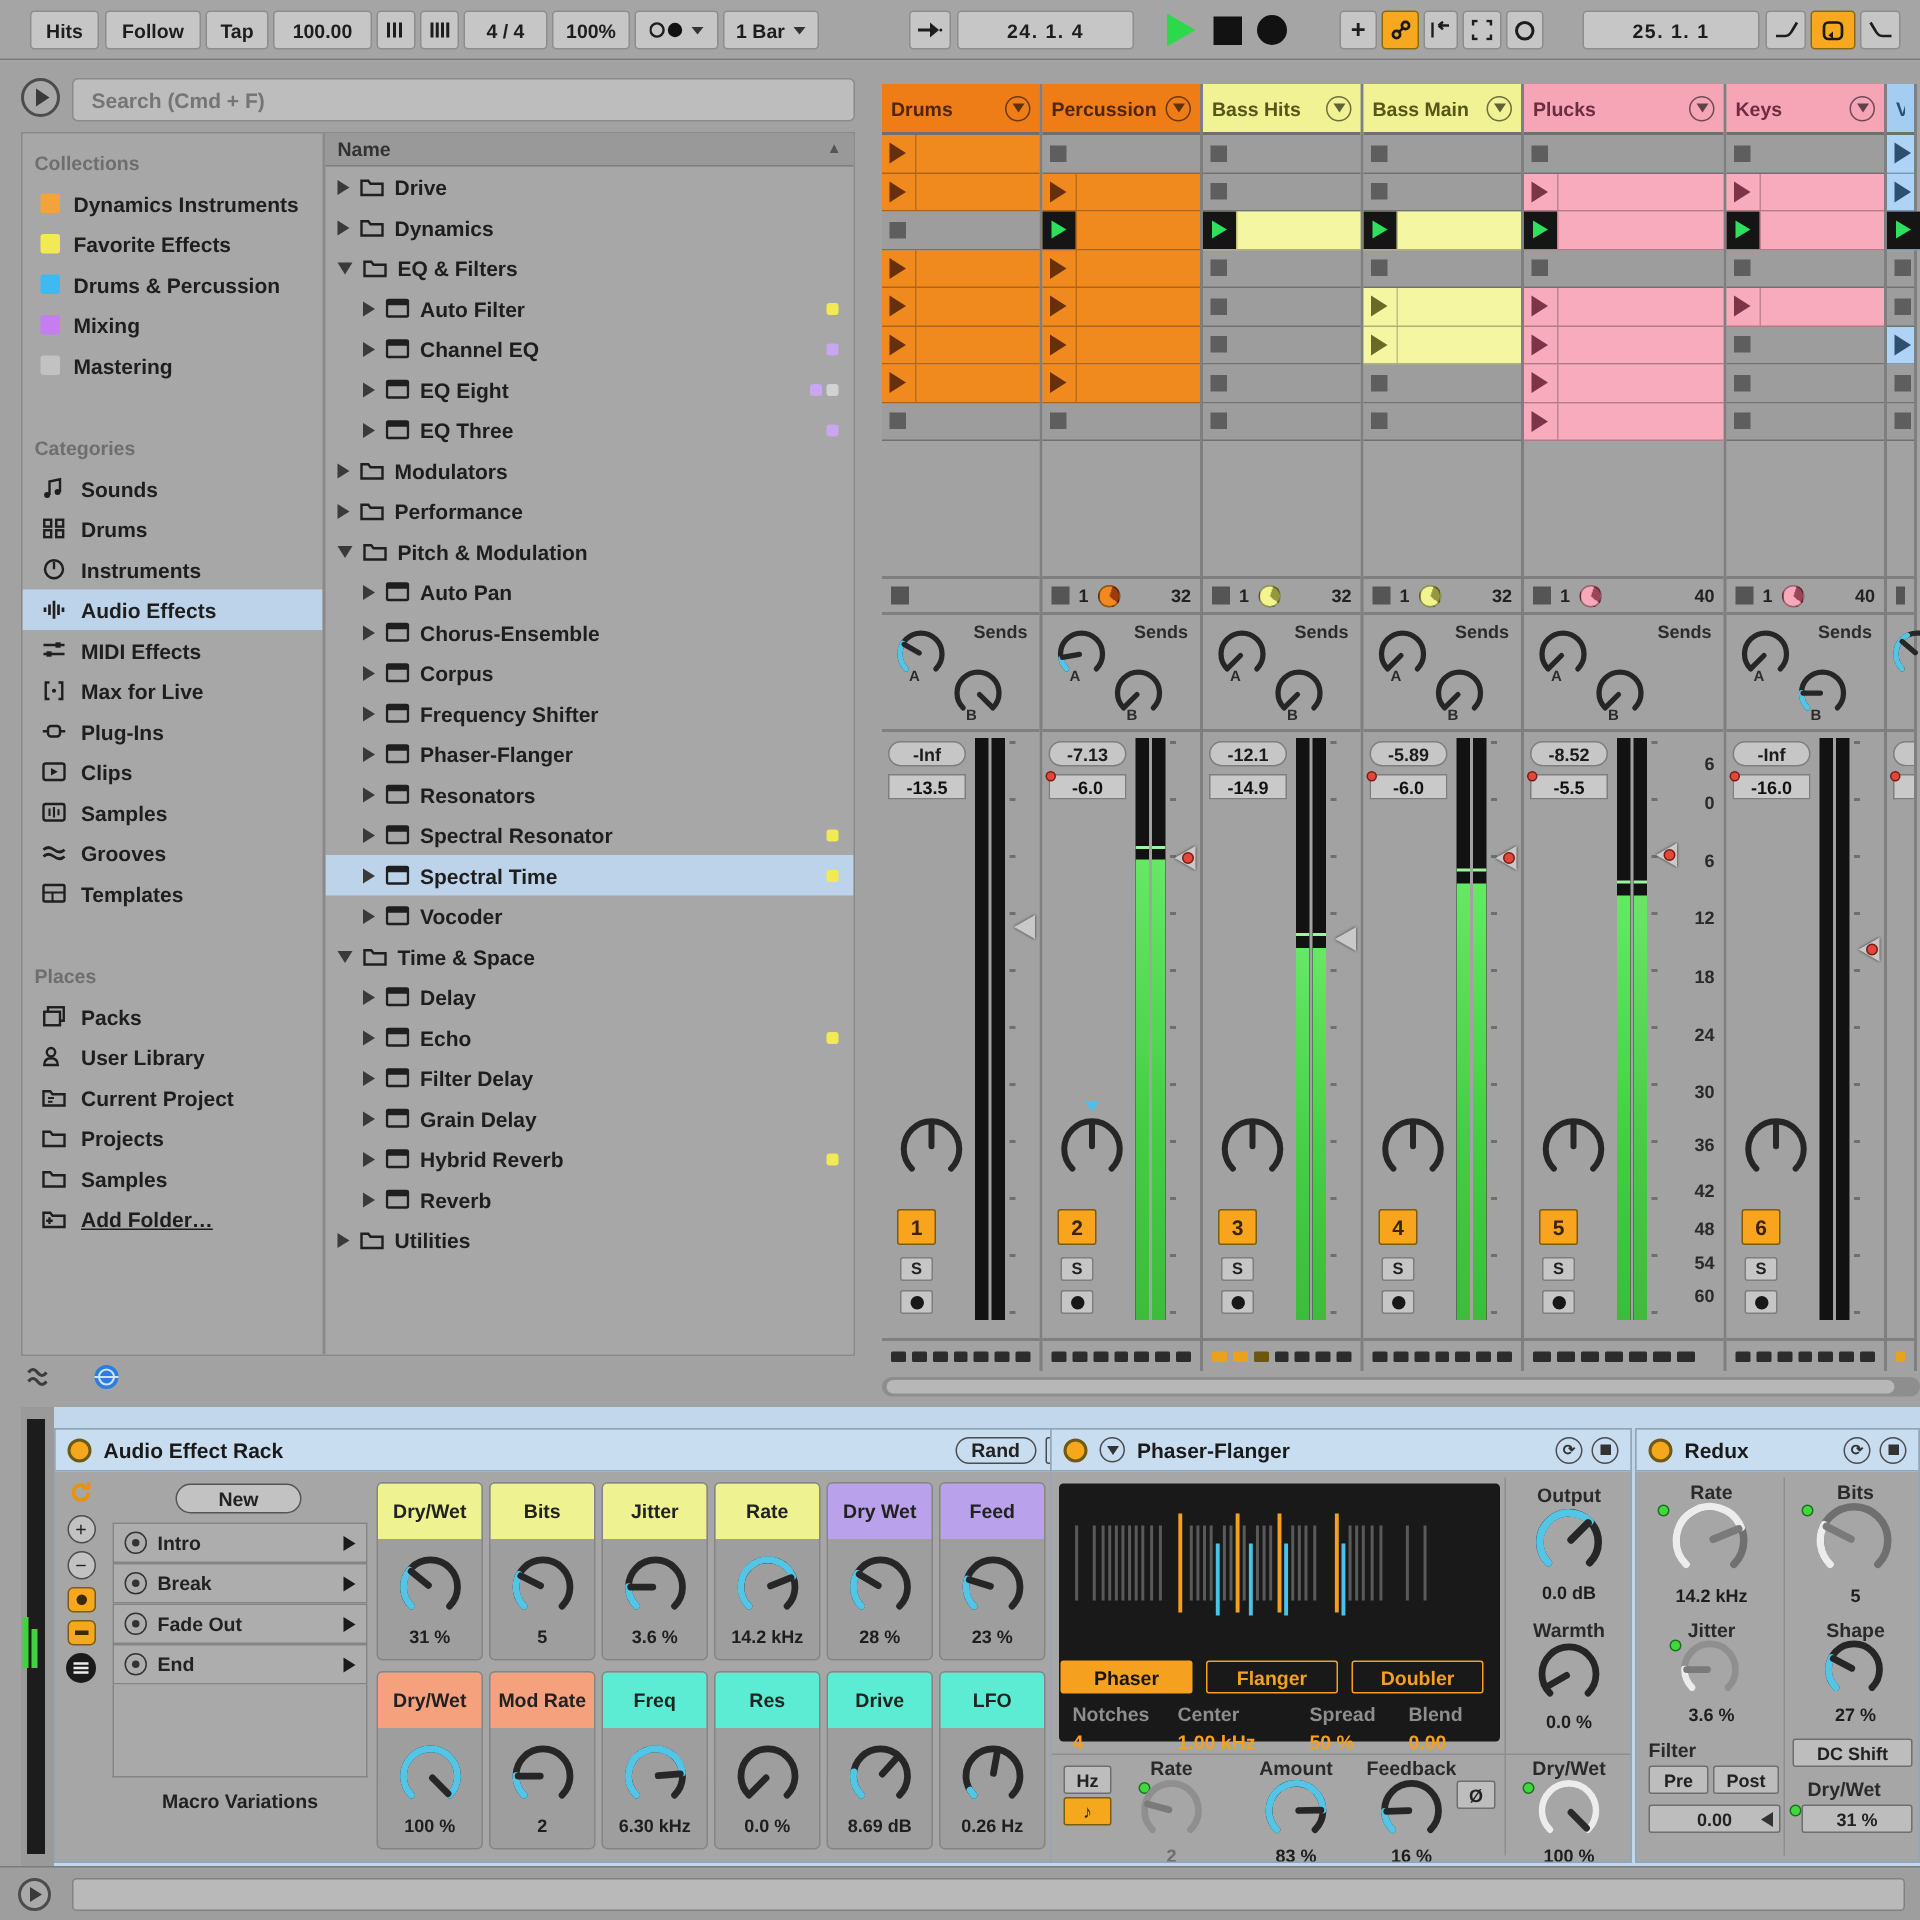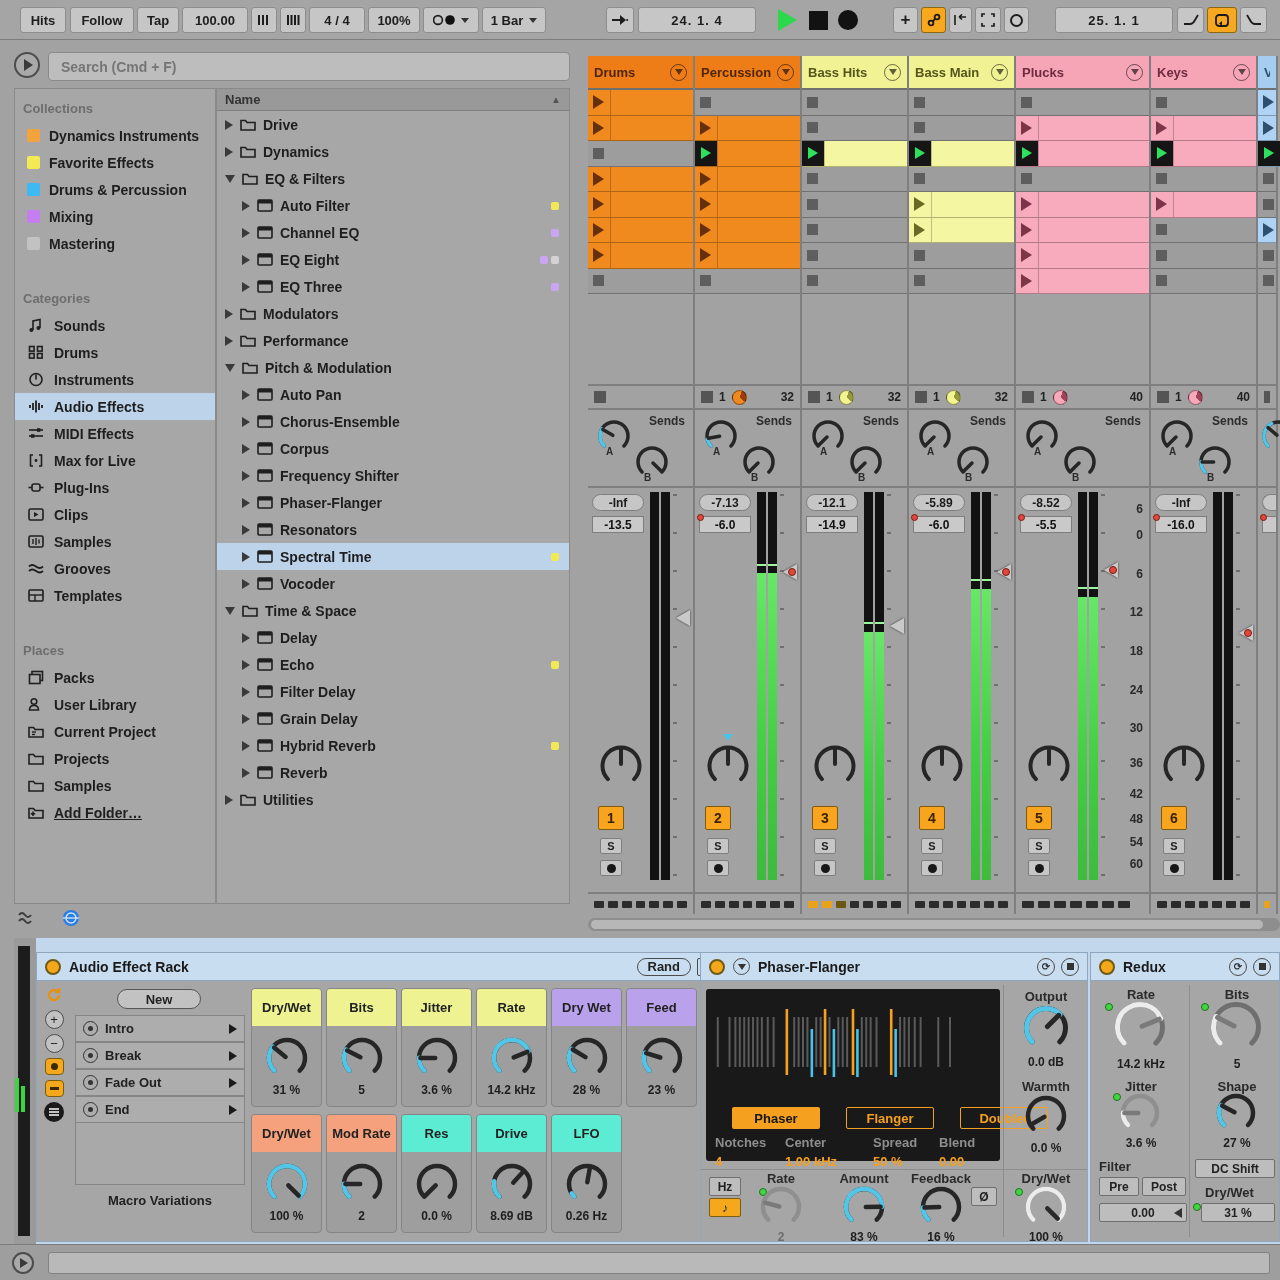--- a/index.html
+++ b/index.html
@@ -111,21 +111,21 @@
   .chain-row .tri-r{margin-left:auto;}
   .chain-empty{position:absolute;left:4px;width:170px;background:#a9a9a9;border:1px solid #858585;border-top:none;}
   .mv-label{position:absolute;left:4px;width:170px;text-align:center;font-size:13px;font-weight:700;color:#222;}
   #macros{position:absolute;left:214px;top:7px;display:grid;grid-template-columns:repeat(6,71px);grid-auto-rows:119px;gap:7px 4px;}
   .macro{border:1px solid #858585;border-radius:4px;background:#9e9e9e;overflow:hidden;display:flex;flex-direction:column;}
   .m-hdr{height:37px;display:flex;align-items:center;justify-content:center;text-align:center;font-weight:700;font-size:13px;color:#222;line-height:1.05;padding:0 2px;}
   .m-body{flex:1;display:flex;flex-direction:column;align-items:center;justify-content:center;}
   .m-val{font-size:12px;font-weight:700;color:#1e1e1e;margin-top:-2px;white-space:nowrap;}
   
   .pf-display{position:absolute;left:5px;top:8px;width:294px;height:172px;background:#191919;border-radius:3px;}
-  .pf-mode{position:absolute;left:26px;top:118px;display:flex;gap:26px;}
+  .pf-mode{position:absolute;left:1px;top:118px;display:flex;gap:9px;}
   .mode-btn{width:88px;height:22px;display:flex;align-items:center;justify-content:center;font-size:13px;font-weight:700;border-radius:2px;}
   .mode-btn.on{background:#f5a01e;color:#161616;}
   .mode-btn.off{border:1.5px solid #f5a01e;color:#f5a01e;}
   .pf-params{position:absolute;left:9px;top:146px;width:280px;}
   .pf-params .lr{display:flex;font-size:13px;font-weight:700;color:#8e8e8e;}
   .pf-params .vr{display:flex;font-size:13px;font-weight:700;color:#f5a01e;margin-top:4px;}
   .pf-sep{position:absolute;left:0;right:0;top:188px;height:1px;background:#8e8e8e;}
   .pf-vsep{position:absolute;left:302px;top:4px;bottom:4px;width:1px;background:#8e8e8e;}
   .klabel{position:absolute;font-size:13px;font-weight:700;color:#2a2a2a;text-align:center;}
   .kval{position:absolute;font-size:12px;font-weight:700;color:#1e1e1e;text-align:center;white-space:nowrap;}
@@ -618,20 +618,33 @@
             <div class="tree-row" style="padding-left:25px">
               <span class="tri-r"></span>
               <span style="display:flex">
                 <svg width="16" height="15" viewBox="0 0 16 15">
                   <rect x="1" y="2" width="14" height="11" rx="1" fill="none" stroke="#1f1f1f" stroke-width="1.6"></rect>
                   <rect x="1" y="2" width="14" height="3.5" fill="#1f1f1f"></rect>
                 </svg>
               </span>
               <span>Resonators</span>
             </div>
+            <div class="tree-row" style="padding-left:25px">
+              <span class="tri-r"></span>
+              <span style="display:flex">
+                <svg width="16" height="15" viewBox="0 0 16 15">
+                  <rect x="1" y="2" width="14" height="11" rx="1" fill="none" stroke="#1f1f1f" stroke-width="1.6"></rect>
+                  <rect x="1" y="2" width="14" height="3.5" fill="#1f1f1f"></rect>
+                </svg>
+              </span>
+              <span>Spectral Resonator</span>
+              <span class="dots">
+                <span class="dot8" style="background:#f2ea55"></span>
+              </span>
+            </div>
             <div class="tree-row sel" style="padding-left:25px">
               <span class="tri-r"></span>
               <span style="display:flex">
                 <svg width="16" height="15" viewBox="0 0 16 15">
                   <rect x="1" y="2" width="14" height="11" rx="1" fill="none" stroke="#1f1f1f" stroke-width="1.6"></rect>
                   <rect x="1" y="2" width="14" height="3.5" fill="#1f1f1f"></rect>
                 </svg>
               </span>
               <span>Spectral Time</span>
               <span class="dots">
@@ -1517,20 +1530,31 @@
             </div>
             <div class="macro">
               <div class="m-hdr" style="background:#f6a17d">Mod Rate</div>
               <div class="m-body">
                 <span><svg width="46" height="46" viewBox="0 0 46 46">
                     <path d="M10.3 35.7A18 18 0 1 1 35.7 35.7" stroke="#262626" stroke-width="4.5" fill="none" stroke-linecap="round"></path>
                     <path d="M10.3 35.7A18 18 0 0 1 5.0 22.7" stroke="#53c6e8" stroke-width="4.5" fill="none" stroke-linecap="round"></path>
                     <line x1="21.2" y1="23.0" x2="6.4" y2="23.0" stroke="#262626" stroke-width="4.5" stroke-linecap="round"></line>
                   </svg></span>
                 <span class="m-val">2</span>
+              </div>
+            </div>
+            <div class="macro">
+              <div class="m-hdr" style="background:#5cecd3">Freq</div>
+              <div class="m-body">
+                <span><svg width="46" height="46" viewBox="0 0 46 46">
+                    <path d="M10.3 35.7A18 18 0 1 1 35.7 35.7" stroke="#262626" stroke-width="4.5" fill="none" stroke-linecap="round"></path>
+                    <path d="M10.3 35.7A18 18 0 1 1 40.9 21.0" stroke="#53c6e8" stroke-width="4.5" fill="none" stroke-linecap="round"></path>
+                    <line x1="24.8" y1="22.8" x2="39.5" y2="21.6" stroke="#262626" stroke-width="4.5" stroke-linecap="round"></line>
+                  </svg></span>
+                <span class="m-val">6.30 kHz</span>
               </div>
             </div>
             <div class="macro">
               <div class="m-hdr" style="background:#5cecd3">Res</div>
               <div class="m-body">
                 <span><svg width="46" height="46" viewBox="0 0 46 46">
                     <path d="M10.3 35.7A18 18 0 1 1 35.7 35.7" stroke="#262626" stroke-width="4.5" fill="none" stroke-linecap="round"></path>
                     <line x1="21.7" y1="24.3" x2="11.3" y2="34.7" stroke="#262626" stroke-width="4.5" stroke-linecap="round"></line>
                   </svg></span>
                 <span class="m-val">0.0 %</span>

